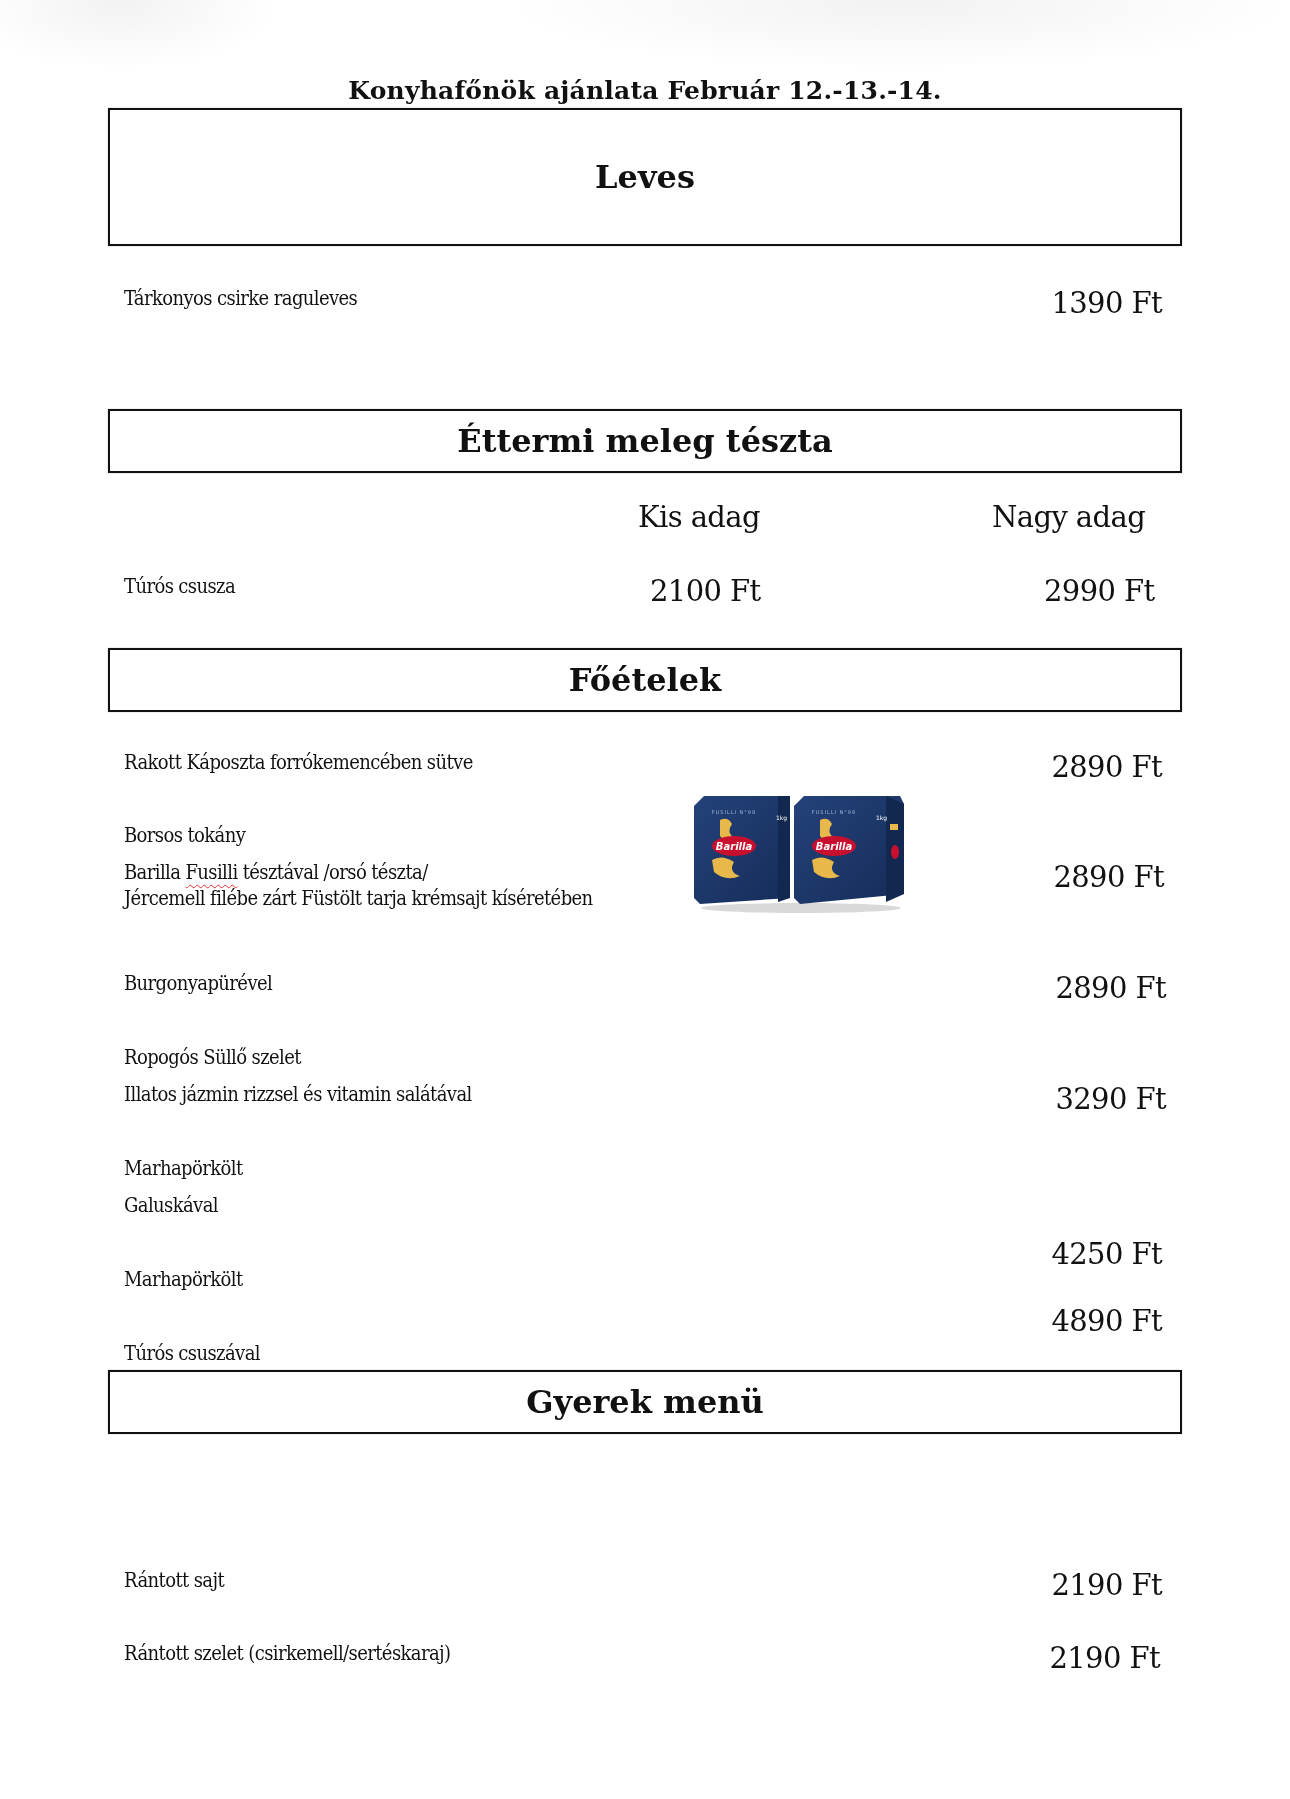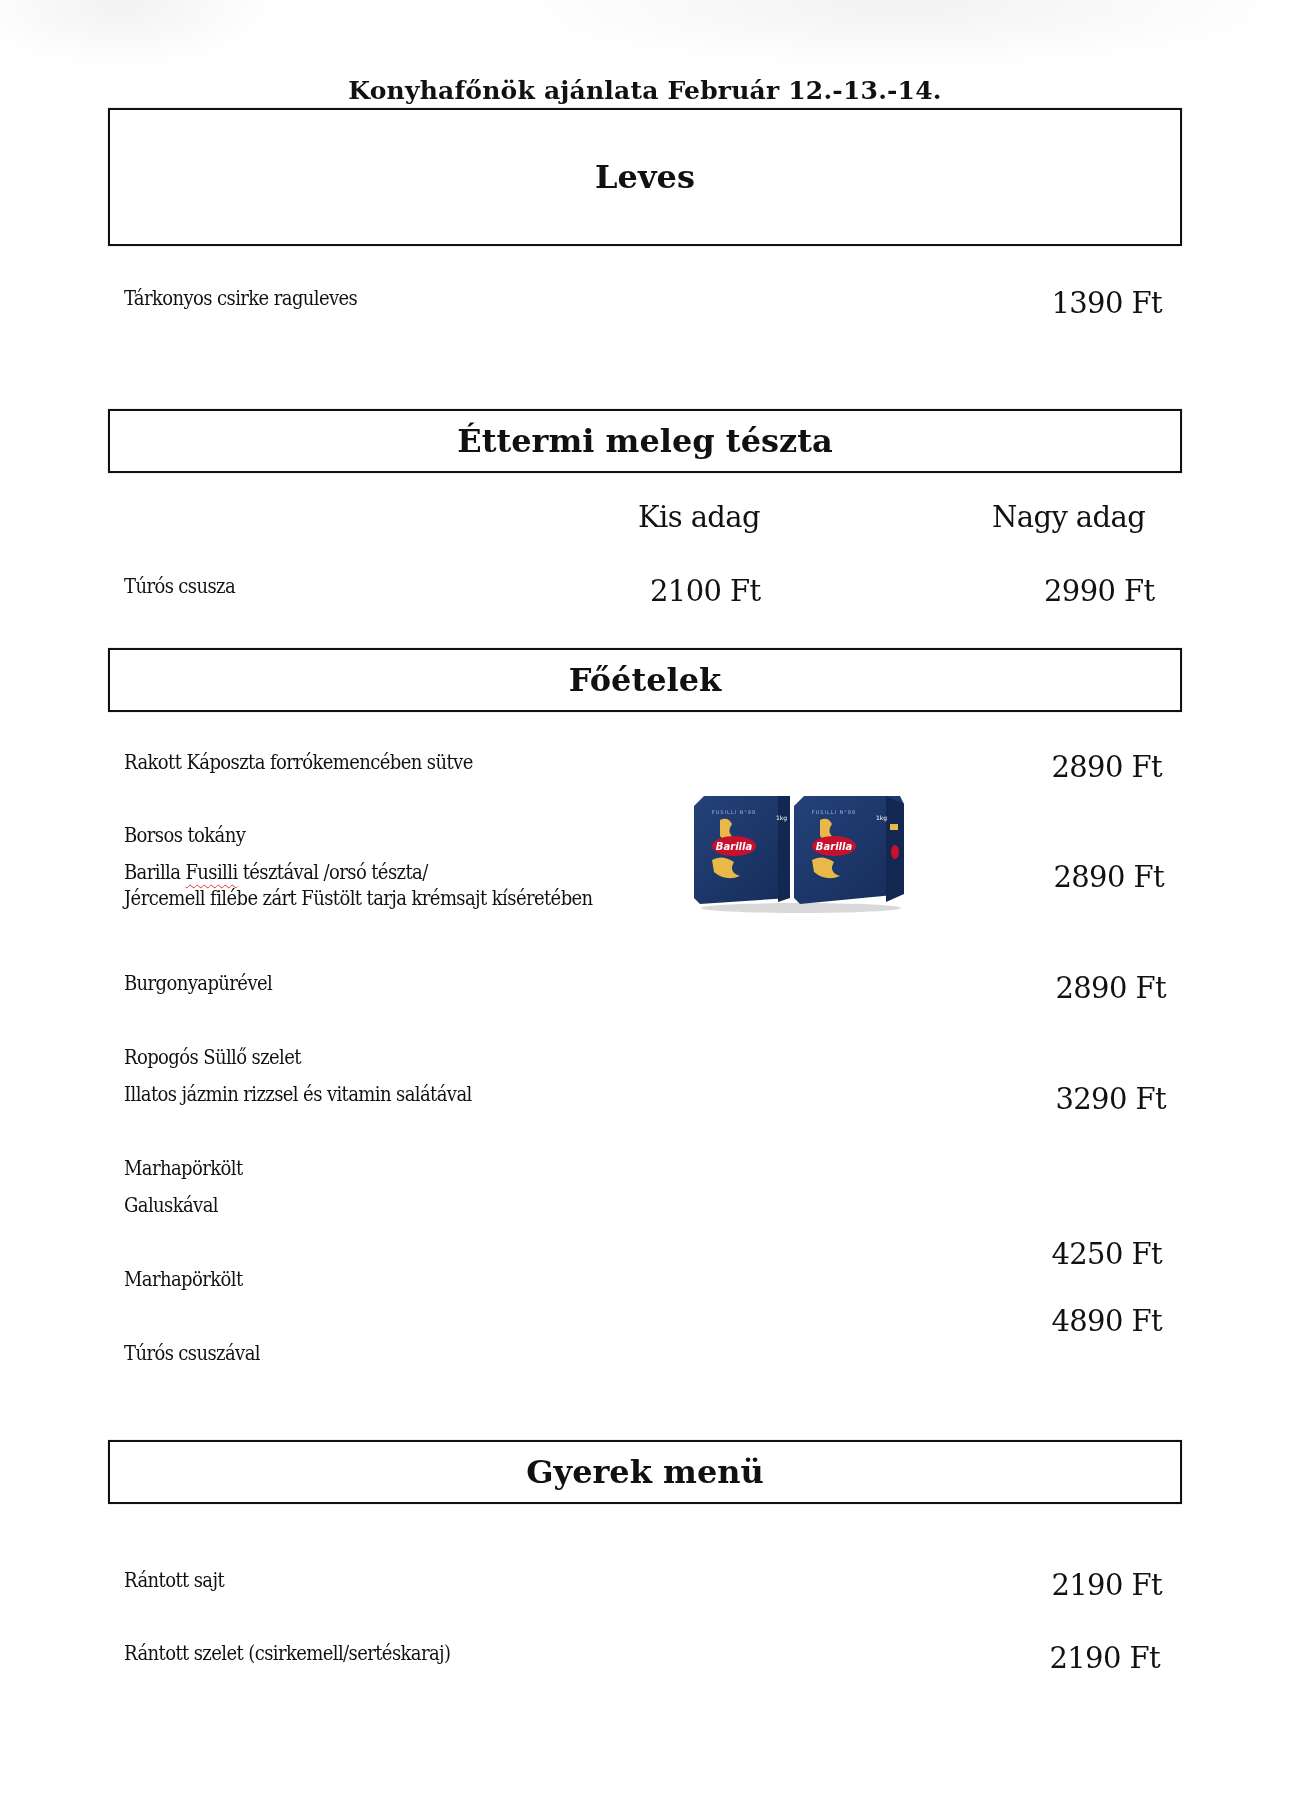--- a/index.html
+++ b/index.html
@@ -128,21 +128,21 @@
   <div class="line t" style="top:1193px;">Galuskával</div>
   <div class="price" style="top:1193px; right:128px;margin-top:44px;">4250 Ft</div>
 </div>
 
 <div>
   <div class="line t" style="top:1267px;">Marhapörkölt</div>
   <div class="line t" style="top:1304px;margin-top:37px;">Túrós csuszával</div>
   <div class="price" style="top:1304px; right:128px;">4890 Ft</div>
 </div>
 
-<div class="sbox" style="top:1440px; height:60px;flex-direction:column;">
+<div class="sbox" style="top:1370px; height:60px;flex-direction:column;">
   <span class="h">Gyerek menü </span>
 </div>
 
 <div>
   <div class="line t" style="top:1568px;">Rántott sajt</div>
   <div class="price" style="top:1568px; right:128px;">2190 Ft</div>
 </div>
 <div>
   <div class="line t" style="top:1641px;">Rántott szelet (csirkemell/sertéskaraj)</div>
   <div class="price" style="top:1641px; right:130px;">2190 Ft</div>

